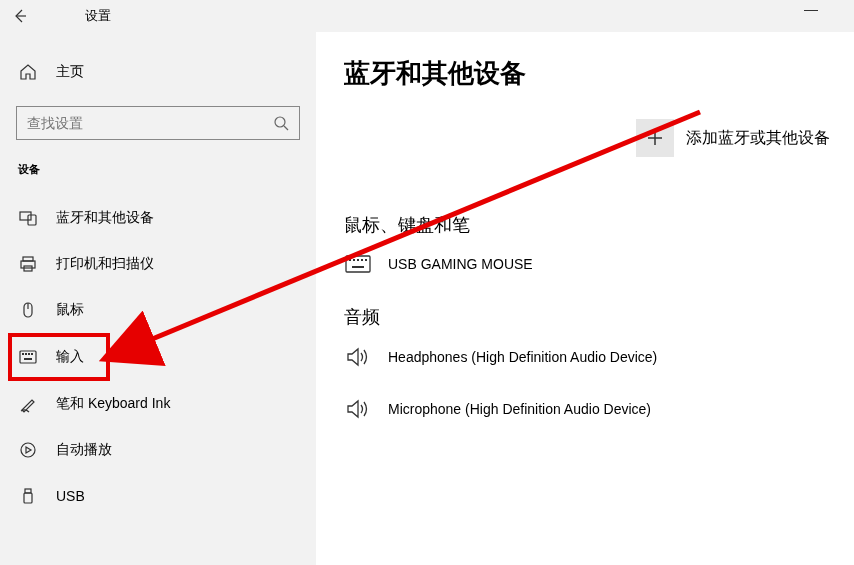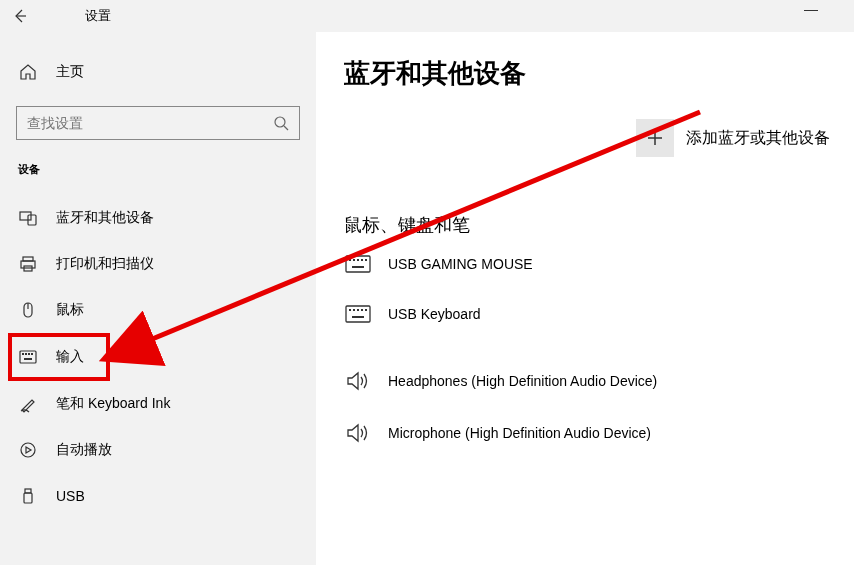--- a/index.html
+++ b/index.html
@@ -166,35 +166,22 @@
             <rect x="8" y="4" width="2" height="2" fill="#333"></rect>
             <rect x="12" y="4" width="2" height="2" fill="#333"></rect>
             <rect x="16" y="4" width="2" height="2" fill="#333"></rect>
             <rect x="20" y="4" width="2" height="2" fill="#333"></rect>
             <rect x="7" y="11" width="12" height="2" fill="#333"></rect>
           </svg>
       </span>
       <span class="dlabel">USB GAMING MOUSE</span>
     </div>
 
-    <div class="device" style="margin-bottom:48px;">
-      <span class="dicon">
-        <svg width="26" height="18" viewBox="0 0 26 18">
-            <rect x="1" y="1" width="24" height="16" rx="1" stroke="#333" stroke-width="1.3" fill="none"></rect>
-            <rect x="4" y="4" width="2" height="2" fill="#333"></rect>
-            <rect x="8" y="4" width="2" height="2" fill="#333"></rect>
-            <rect x="12" y="4" width="2" height="2" fill="#333"></rect>
-            <rect x="16" y="4" width="2" height="2" fill="#333"></rect>
-            <rect x="20" y="4" width="2" height="2" fill="#333"></rect>
-            <rect x="7" y="11" width="12" height="2" fill="#333"></rect>
-          </svg>
-      </span>
-      <span class="dlabel">USB Keyboard</span>
-    </div>
-
+
+    <div class="subheading">音频</div>
 
     <div class="device">
       <span class="dicon">
         <svg width="24" height="20" viewBox="0 0 24 20">
             <path d="M2 7 H6 L12 2 V18 L6 13 H2 Z" stroke="#333" stroke-width="1.3" fill="none"></path>
             <path d="M15 6 Q18 10 15 14" stroke="#333" stroke-width="1.3" fill="none"></path>
             <path d="M18 3 Q23 10 18 17" stroke="#333" stroke-width="1.3" fill="none"></path>
           </svg>
       </span>
       <span class="dlabel">Headphones (High Definition Audio Device)</span>

